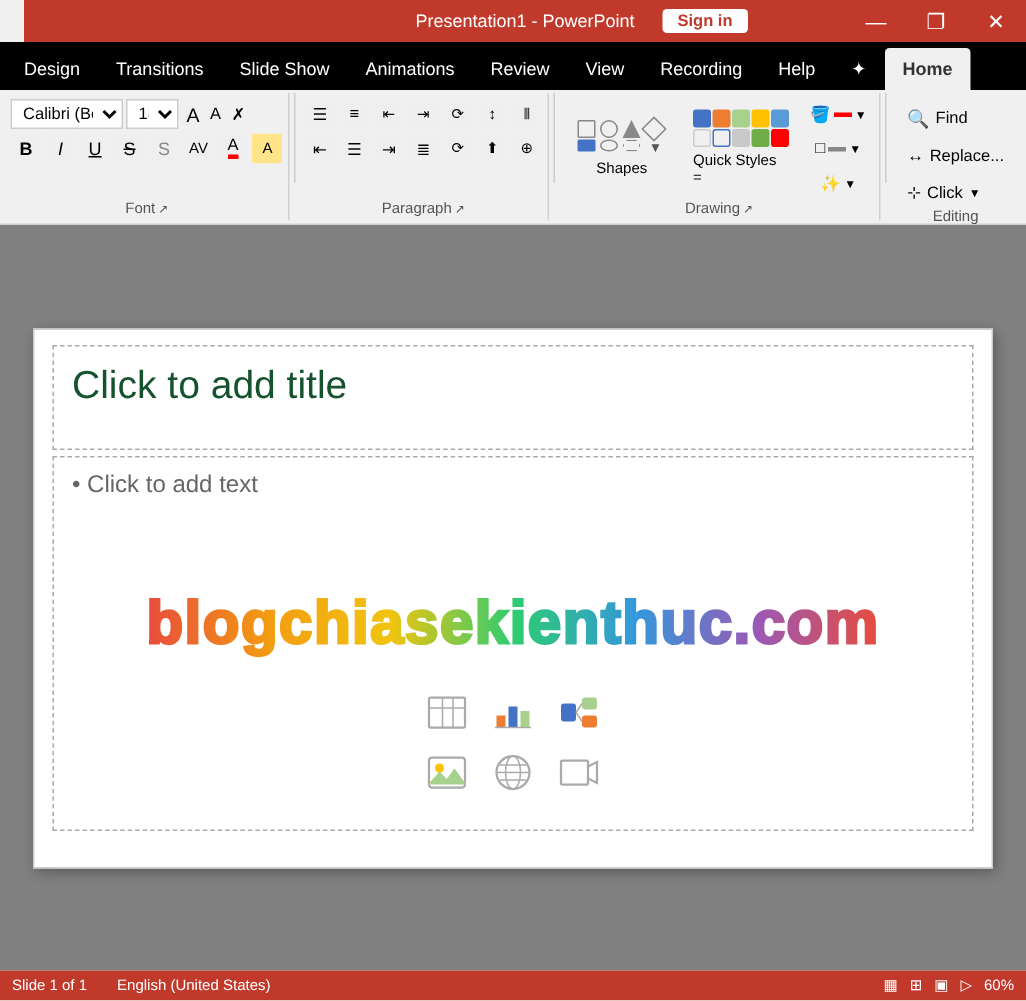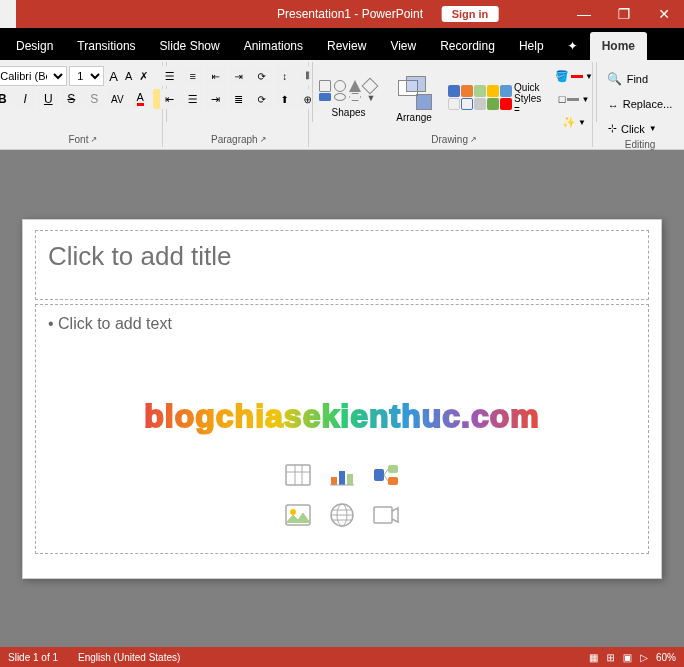--- a/index.html
+++ b/index.html
@@ -190,21 +190,21 @@
       position: relative;
       overflow: hidden;
     }
 
     
     .slide-watermark {
       position: absolute;
       top: 50%;
       left: 50%;
       transform: translate(-50%, -50%);
-      font-size: 32px;
+      font-size: 40px;
       font-weight: bold;
       color: transparent;
       -webkit-text-stroke: 2px;
       letter-spacing: 1px;
       white-space: nowrap;
       background: linear-gradient(to right, #e74c3c, #f39c12, #f1c40f, #2ecc71, #3498db, #9b59b6, #e74c3c);
       -webkit-background-clip: text;
       background-clip: text;
       -webkit-text-fill-color: transparent;
       text-shadow: none;
@@ -215,21 +215,21 @@
 
     .slide-title-box {
       border: 1px dashed #aaa;
       margin: 10px 12px 4px 12px;
       padding: 10px 12px;
       min-height: 70px;
       cursor: pointer;
     }
     .slide-title-text {
       font-size: 26px;
-      color: #737373;
+      color: #14532d;
       font-weight: 300;
     }
 
     .slide-content-box {
       border: 1px dashed #aaa;
       margin: 4px 12px 8px 12px;
       padding: 10px 12px;
       min-height: 250px;
       cursor: pointer;
       position: relative;
@@ -302,21 +302,21 @@
       justify-content: center;
       gap: 2px;
       cursor: pointer;
       padding: 4px 6px;
       border-radius: 3px;
       border: 1px solid transparent;
     }
 
     .quick-styles-btn {
       display: flex;
-      flex-direction: row;
+      flex-direction: column;
       align-items: center;
       justify-content: center;
       gap: 2px;
       cursor: pointer;
       padding: 4px 6px;
       border-radius: 3px;
       border: 1px solid transparent;
     }
 
     .drawing-buttons {
@@ -429,28 +429,20 @@
           <div style="width:0;height:0;border-left:6px solid transparent;border-right:6px solid transparent;border-bottom:12px solid #888;"></div>
           <div style="width:12px;height:12px;border:1px solid #888;transform:rotate(45deg);"></div>
           <div style="width:12px;height:8px;border:1px solid #4472c4;background:#4472c4;border-radius:1px;"></div>
           <div style="width:12px;height:8px;border:1px solid #888;border-radius:50%;"></div>
           <div style="width:12px;height:8px;border:1px solid #888; clip-path:polygon(25% 0%,75% 0%,100% 50%,75% 100%,25% 100%,0% 50%);"></div>
           <div style="font-size:9px; color:#555; display:flex; align-items:center; justify-content:center;">▼</div>
         </div>
         <span style="font-size:10px;">Shapes</span>
       </div>
 
-      <div class="arrange-large-btn">
-        <div style="position:relative; width:36px; height:36px;">
-          <div style="position:absolute; left:2px; top:6px; width:20px; height:16px; border:1px solid #888; background:white;"></div>
-          <div style="position:absolute; left:10px; top:2px; width:20px; height:16px; border:1px solid #888; background: rgba(68,114,196,0.3);"></div>
-          <div style="position:absolute; right:0; bottom:0; width:16px; height:16px; border:1px solid #888; background: rgba(68,114,196,0.6);"></div>
-        </div>
-        <span style="font-size:10px;">Arrange</span>
-      </div>
 
       <div class="quick-styles-btn">
         <div style="display:grid; grid-template-columns:repeat(5,12px); gap:1px; margin-bottom:2px;">
           <div style="width:12px;height:12px;background:#4472c4;border-radius:2px;"></div>
           <div style="width:12px;height:12px;background:#ed7d31;border-radius:2px;"></div>
           <div style="width:12px;height:12px;background:#a9d18e;border-radius:2px;"></div>
           <div style="width:12px;height:12px;background:#ffc000;border-radius:2px;"></div>
           <div style="width:12px;height:12px;background:#5b9bd5;border-radius:2px;"></div>
           <div style="width:12px;height:12px;border:1px solid #ccc;border-radius:2px;"></div>
           <div style="width:12px;height:12px;border:1px solid #4472c4;border-radius:2px;"></div>

